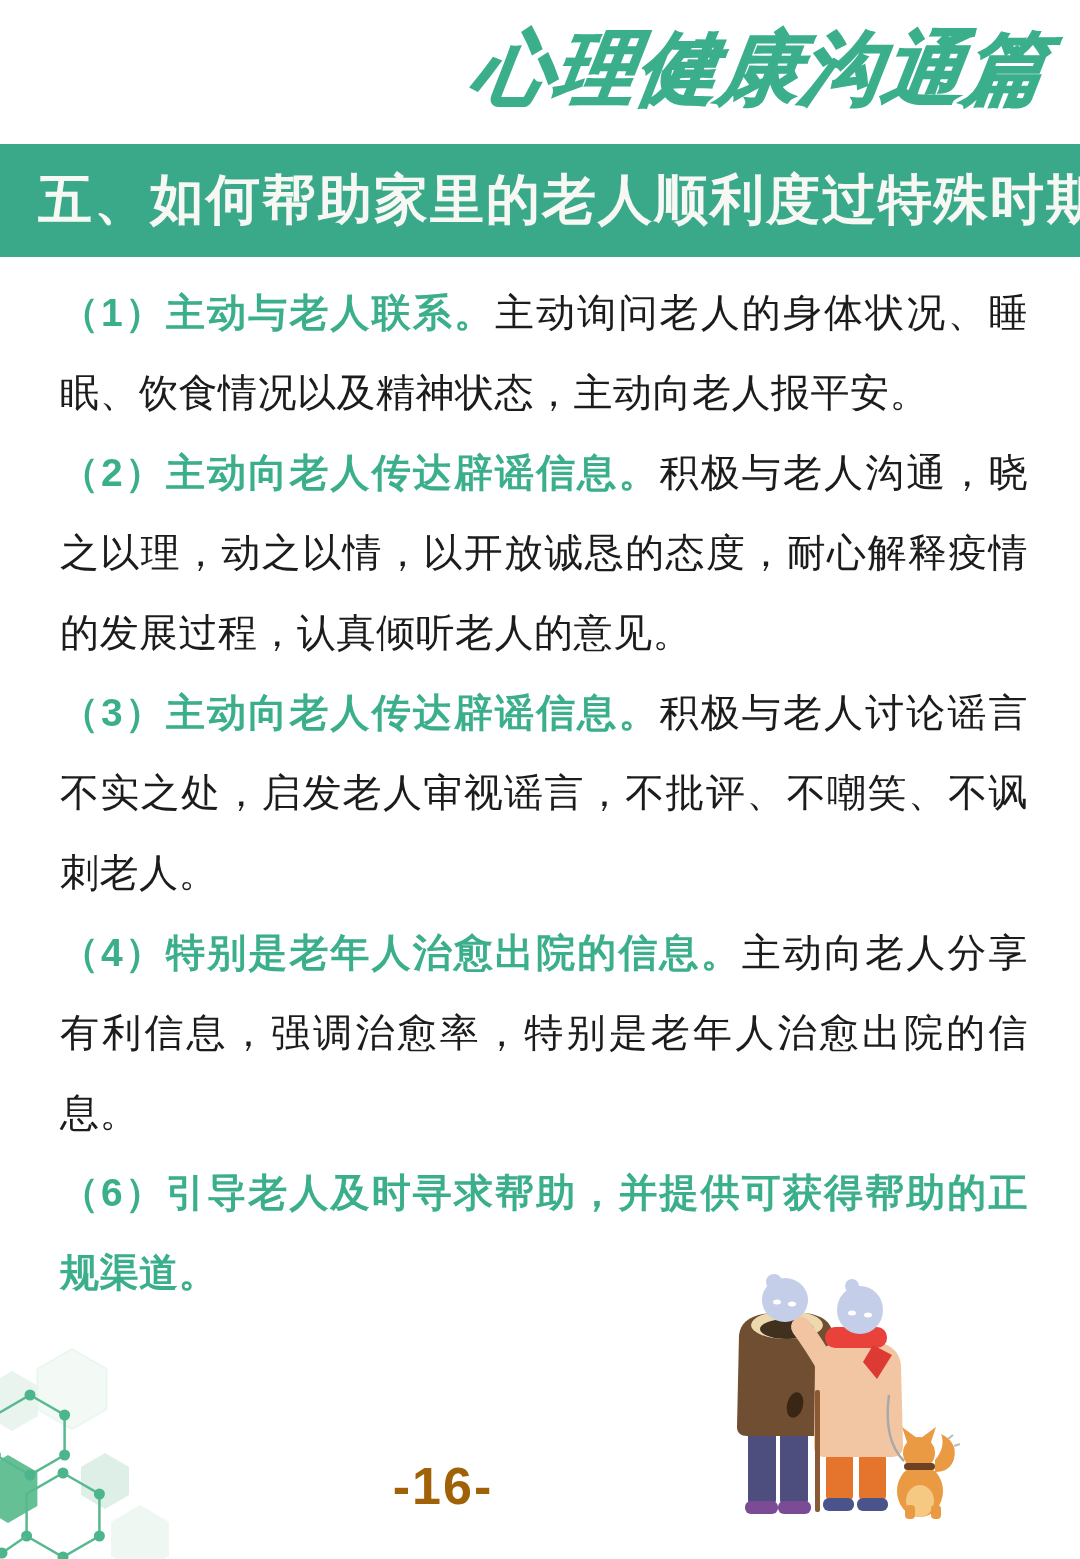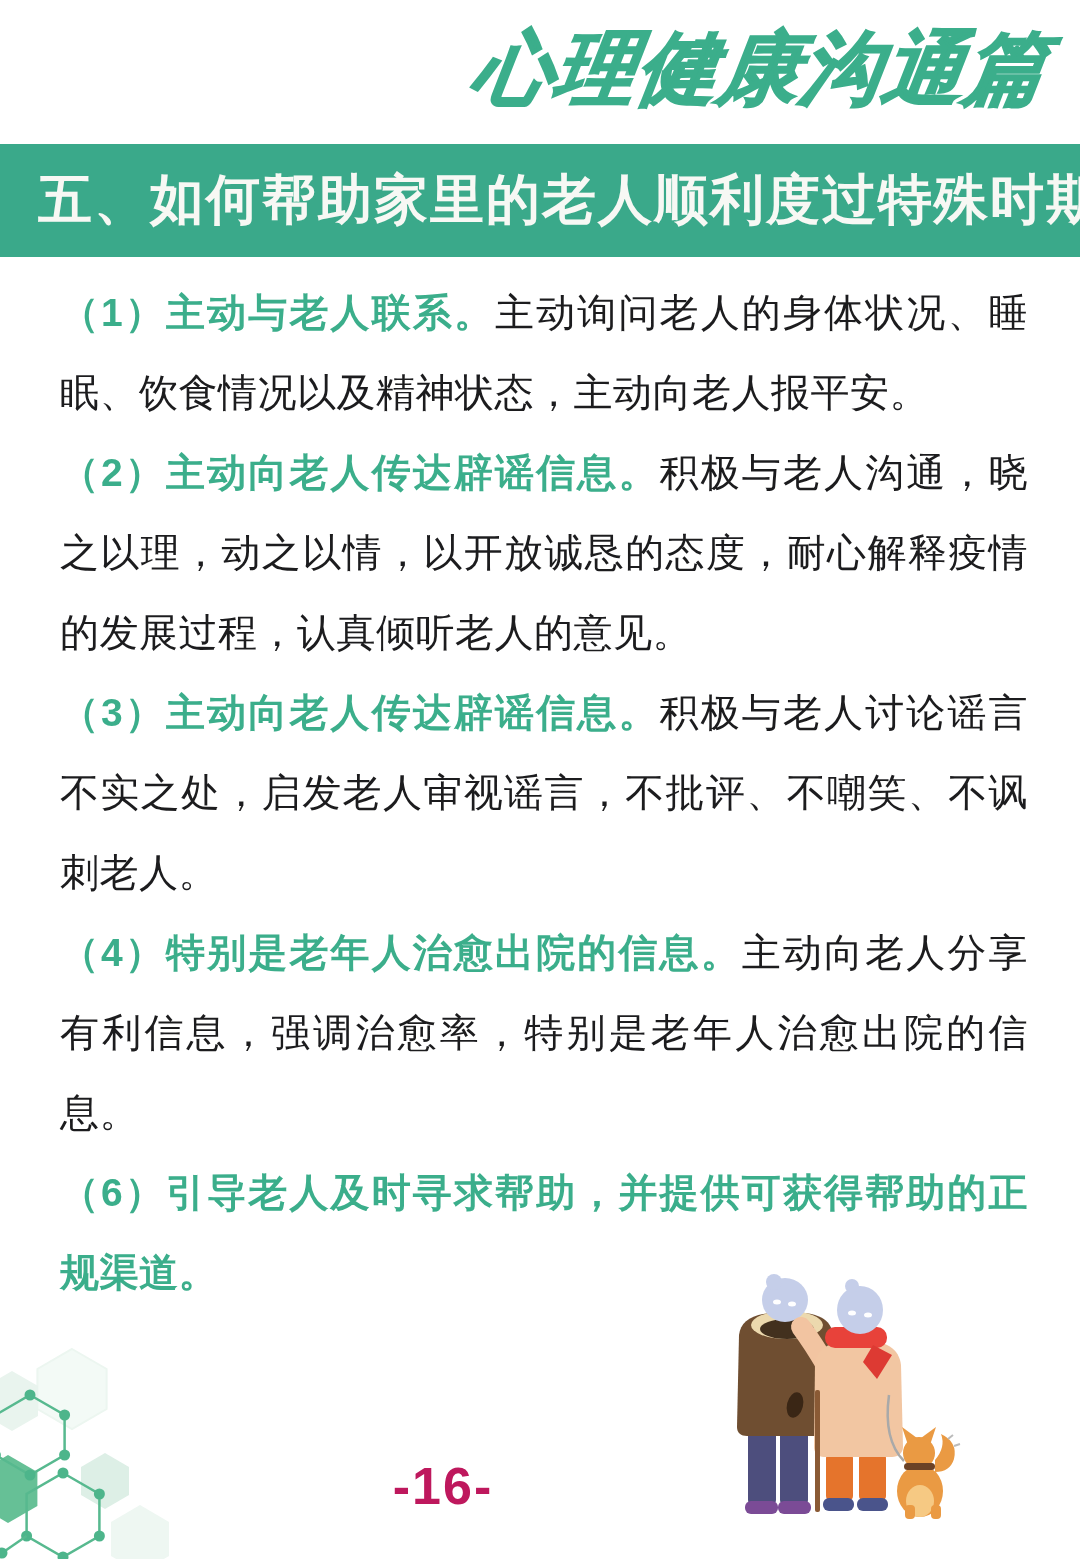--- a/index.html
+++ b/index.html
@@ -26,21 +26,21 @@
   .content {
     position:absolute; top:273px; left:60px; width:968px;
   }
   .item {
     margin:0; font-size:39px; line-height:80px;
     text-align:justify; color:#1c1c1e; letter-spacing:0.5px;
   }
   .green { color:#3bae8b; font-weight:bold; }
   .page-number {
     position:absolute; top:1456px; left:0; width:886px;
-    text-align:center; font-size:52px; font-weight:bold; color:#be185d;
+    text-align:center; font-size:52px; font-weight:bold; color:#a16207;
     letter-spacing:2px;
   }
   .illustration {
     position:absolute; left:705px; top:1255px; width:260px; height:270px;
   }
   .hex-decor {
     position:absolute; left:0; bottom:0; width:250px; height:212px;
   }
 </style>
 </head>

